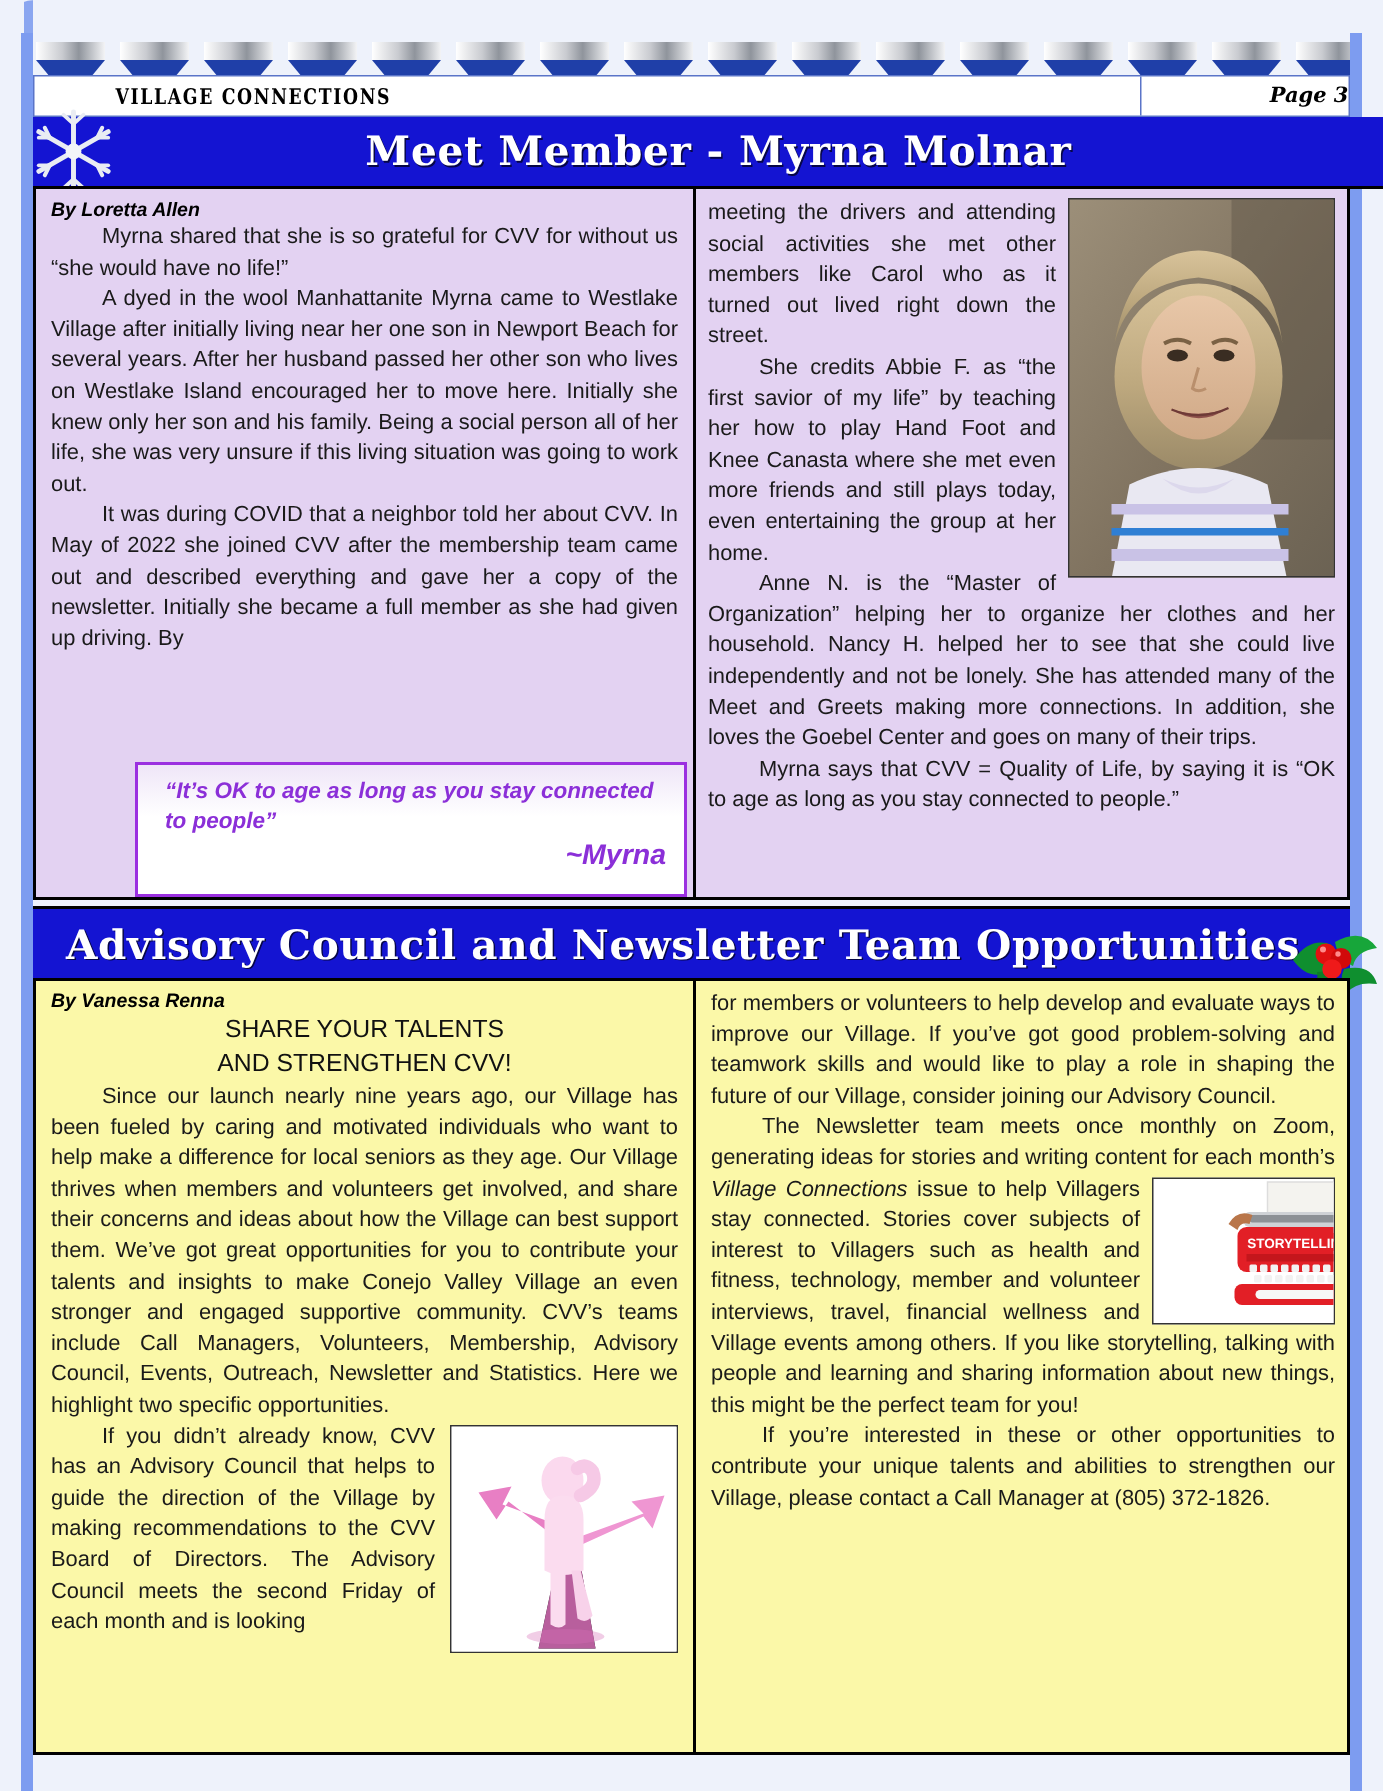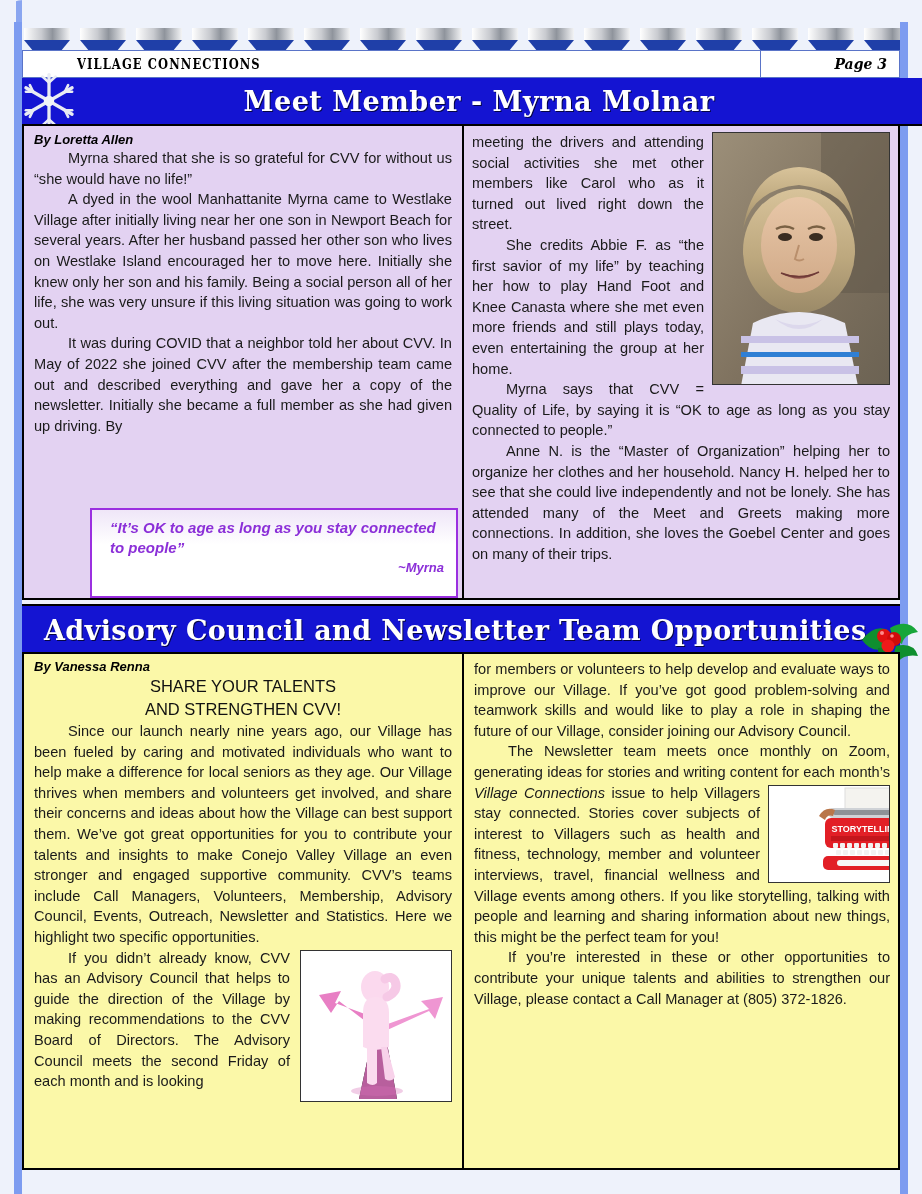--- a/index.html
+++ b/index.html
@@ -49,21 +49,21 @@
     position:absolute;left:22px;top:50px;width:878px;height:28px;
     background:#ffffff;border:1px solid #5a74c8;box-sizing:border-box;
     display:flex;align-items:center;
   }
   #masthead .mh-left{
     flex:1;padding-left:54px;box-sizing:border-box;
     border-right:1px solid #5a74c8;height:100%;display:flex;align-items:center;
   }
   #masthead .mh-right{
     width:138px;height:100%;display:flex;align-items:center;justify-content:flex-end;
-    padding-right:12px;box-sizing:border-box;
+    box-sizing:border-box;
   }
   .mh-title{
     font-family:"DejaVu Serif", serif;
     font-weight:bold;font-size:11.5px;letter-spacing:1.1px;color:#000;
     transform:scaleY(1.25);transform-origin:left center;
   }
   .mh-page{
     font-family:"DejaVu Serif", serif;
     font-style:italic;font-weight:bold;font-size:14px;color:#000;
   }
@@ -128,21 +128,21 @@
     position:absolute;left:66px;top:382px;width:368px;height:90px;
     background:linear-gradient(to bottom,#efe6f8,#ffffff 40%);
     border:2px solid #9b30e0;box-sizing:border-box;
     padding:8px 12px 6px 18px;
   }
   #pullquote .q{
     font-size:15px;line-height:20px;font-weight:bold;font-style:italic;
     color:#8b2fd8;
   }
   #pullquote .attr{
-    margin-top:2px;text-align:right;font-size:13px;font-weight:bold;
+    margin-top:2px;text-align:right;font-size:19px;font-weight:bold;
     font-style:italic;color:#8b2fd8;
   }
 
   
   #art2banner{
     position:absolute;left:22px;top:604px;width:878px;height:48px;
     background:#1414d2;display:flex;align-items:center;
     border-top:2px solid #000;border-bottom:2px solid #000;text-align:right;
   }
   #art2banner .btitle2{
@@ -346,22 +346,22 @@
           <path d="M40 190 Q86 168 132 190 L145 253 L28 253Z" fill="#e9e8f2"></path>
           <rect x="28" y="203" width="118" height="7" fill="#c9c2e6"></rect>
           <rect x="28" y="219" width="118" height="5" fill="#2f7fd4"></rect>
           <rect x="28" y="233" width="118" height="8" fill="#c9c2e6"></rect>
           <path d="M62 186 Q86 198 110 186 Q86 206 62 186Z" fill="#dcd8ec"></path>
         </svg>
       </div>
       <div class="bodytext">
         <p class="noindent">meeting the drivers and attending social activities she met other members like Carol who as it turned out lived right down the street.</p>
         <p>She credits Abbie F. as “the first savior of my life” by teaching her how to play Hand Foot and Knee Canasta where she met even more friends and still plays today, even entertaining the group at her home.</p>
+        <p>Anne N. is the “Master of Organization” helping her to organize her clothes and her household. Nancy H. helped her to see that she could live independently and not be lonely. She has attended many of the Meet and Greets making more connections. In addition, she loves the Goebel Center and goes on many of their trips.</p>
         <p>Myrna says that CVV = Quality of Life, by saying it is “OK to age as long as you stay connected to people.”</p>
-        <p>Anne N. is the “Master of Organization” helping her to organize her clothes and her household. Nancy H. helped her to see that she could live independently and not be lonely. She has attended many of the Meet and Greets making more connections. In addition, she loves the Goebel Center and goes on many of their trips.</p>
       </div>
     </div>
 
     <div id="pullquote">
       <div class="q">“It’s OK to age as long as you stay connected to people”</div>
       <div class="attr">~Myrna</div>
     </div>
   </div>
 
   <div id="art2banner">

